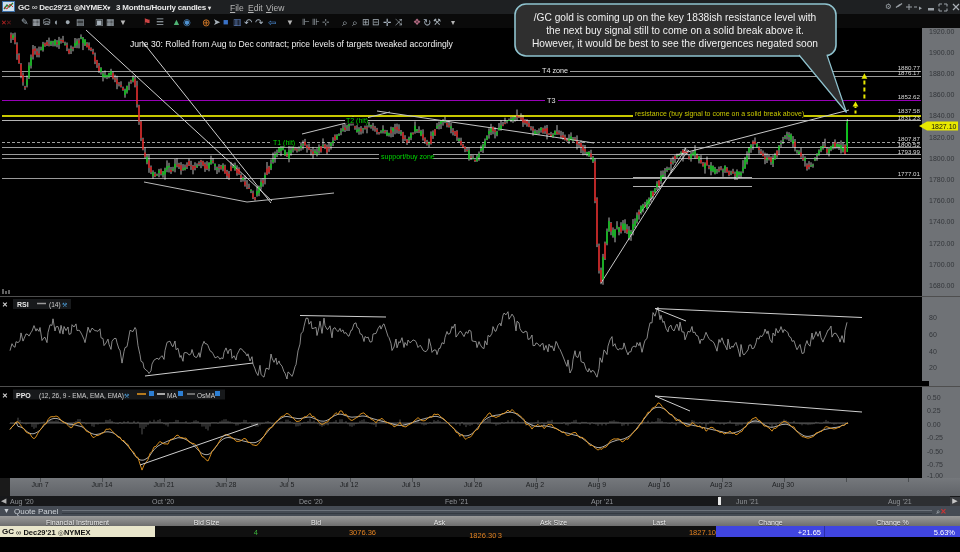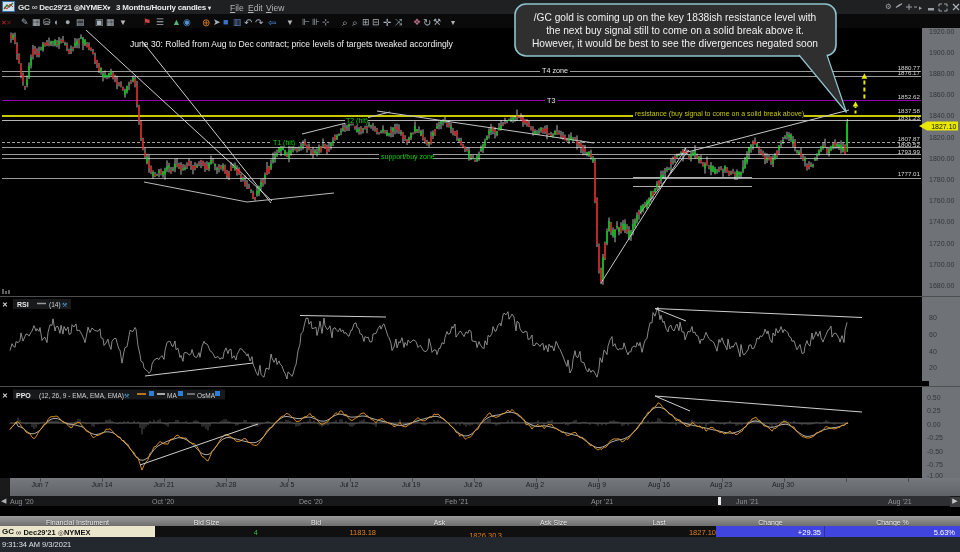--- a/index.html
+++ b/index.html
@@ -233,42 +233,45 @@
       <span style="position:absolute;left:152px;top:1.5px">Oct ’20</span>
       <span style="position:absolute;left:299px;top:1.5px">Dec ’20</span>
       <span style="position:absolute;left:445px;top:1.5px">Feb ’21</span>
       <span style="position:absolute;left:591px;top:1.5px">Apr ’21</span>
       <span style="position:absolute;left:736px;top:1.5px">Jun ’21</span>
       <span style="position:absolute;left:888px;top:1.5px">Aug ’21</span>
   <span class="abs" style="left:1px;top:1px;color:#b0b0b0;font-size:7px">◀</span>
   <span class="abs" style="left:950px;top:1px;width:10px;height:10px;background:#3a3c40;color:#c8c8c8;font-size:7px;text-align:center">▶</span>
 </div>
 
+<div class="abs" style="left:0;top:506px;width:960px;height:10px;background:#454b54;color:#ccd1d7;font-size:8px">
+  <span class="abs" style="left:3px;top:0.5px;font-size:7px">▼</span>
+  <span class="abs" style="left:14px;top:0.5px">Quote Panel</span>
+  <span class="abs" style="left:62px;top:4px;width:870px;height:2px;border-top:1px solid #6d737c;border-bottom:1px solid #343a42"></span>
+  <span class="abs" style="left:936px;top:0.5px;font-size:7.5px;color:#c8cdd2">⌕<span style="color:#cc3333;font-weight:bold">✕</span></span>
+</div>
 
 <div class="abs" style="left:0;top:516px;width:960px;height:10px;background:linear-gradient(#9a9a9a,#6e6e6e);color:#ececec;font-size:7px;text-shadow:0 1px 1px #3a3a3a">
       <span style="position:absolute;left:0px;top:2.5px;width:155px;text-align:center">Financial Instrument</span>
       <span style="position:absolute;left:155px;top:2.5px;width:103px;text-align:center">Bid Size</span>
       <span style="position:absolute;left:258px;top:2.5px;width:116px;text-align:center">Bid</span>
       <span style="position:absolute;left:374px;top:2.5px;width:131px;text-align:center">Ask</span>
       <span style="position:absolute;left:505px;top:2.5px;width:97px;text-align:center">Ask Size</span>
       <span style="position:absolute;left:602px;top:2.5px;width:114px;text-align:center">Last</span>
       <span style="position:absolute;left:716px;top:2.5px;width:109px;text-align:center">Change</span>
       <span style="position:absolute;left:825px;top:2.5px;width:135px;text-align:center">Change %</span>
     </div>
 
 <div class="abs" style="left:0;top:526px;width:960px;height:11px;background:#101010;font-size:7.5px">
   <span class="abs" style="left:0;top:0;width:155px;height:11px;background:#e9e6cb;color:#111">
         <span class="abs" style="left:2px;top:1px;font-size:8px;font-weight:bold">GC</span>
         <span class="abs" style="left:16px;top:1.5px">∞ <b>Dec29'21</b> <span style="font-size:7px">◎</span><b>NYMEX</b></span>
       </span>
   <span class="abs" style="left:716px;top:0;width:244px;height:11px;background:#4045e0"></span>
   <span class="abs" style="left:824px;top:0;width:1px;height:11px;background:#2a2ea8"></span>
   <span class="abs" style="right:702px;top:1.5px;color:#3cb43c">4</span>
-  <span class="abs" style="right:584px;top:1.5px;color:#e08020">1183.18</span>
+  <span class="abs" style="right:584px;top:1.5px;color:#e08020">3076.36</span>
   <span class="abs" style="right:458px;top:5px;color:#e08020">1826.30 3</span>
   <span class="abs" style="right:244px;top:1.5px;color:#e08020">1827.10</span>
-  <span class="abs" style="right:139px;top:1.5px;color:#fff">+29.35</span>
+  <span class="abs" style="right:139px;top:1.5px;color:#fff">+21.65</span>
   <span class="abs" style="right:5px;top:1.5px;color:#fff">5.63%</span>
 </div>
 
-<div class="abs" style="left:0;top:537px;width:960px;height:15px;background:#23272e;color:#dfe2e6;font-size:7.5px">
-  <span class="abs" style="left:2px;top:3px">9:31:34 AM 9/3/2021</span>
-</div>
 </div>
 </body></html>

